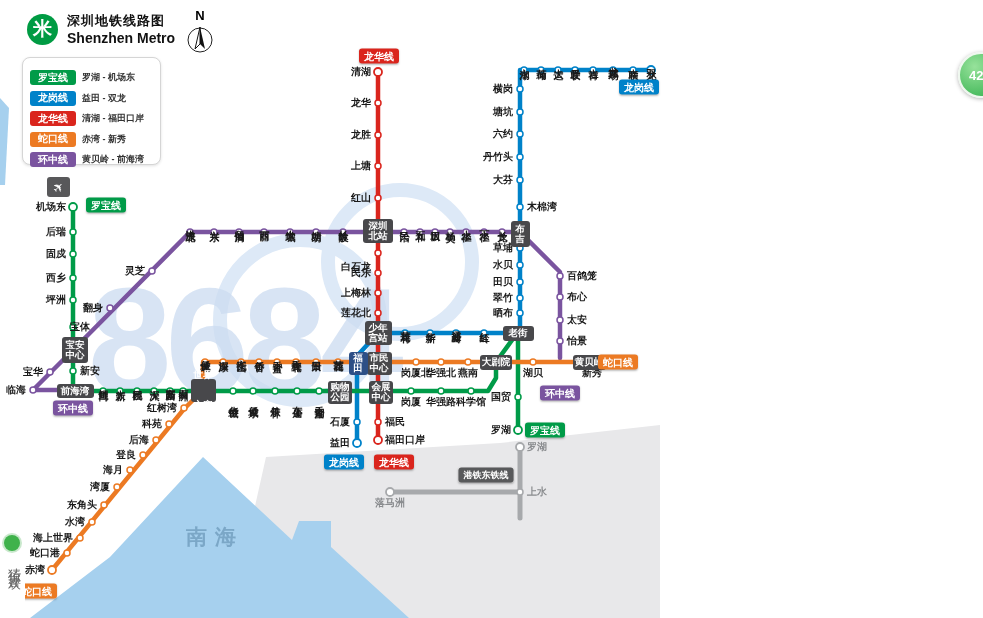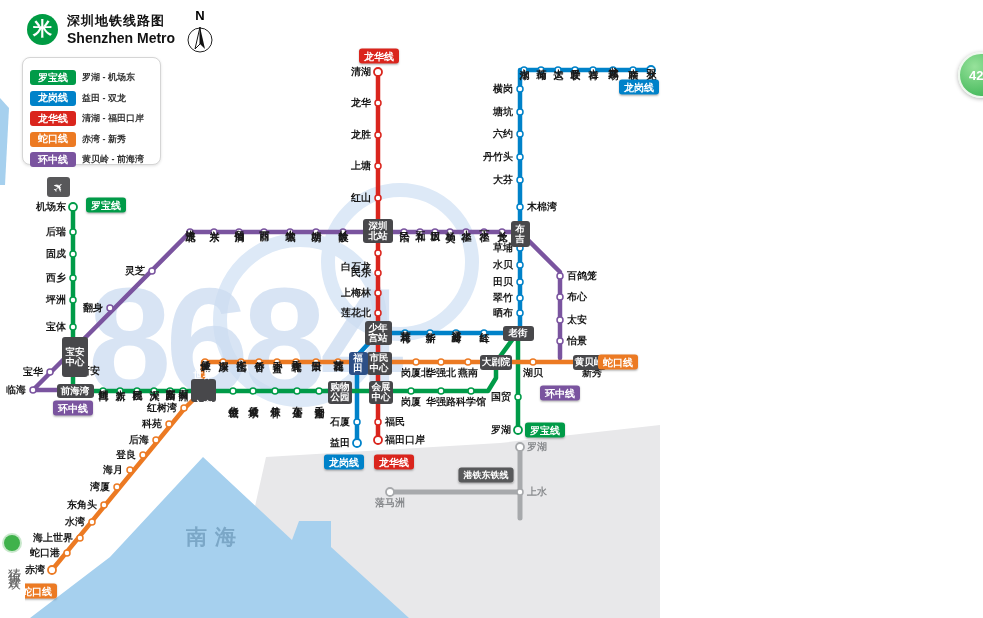--- a/index.html
+++ b/index.html
@@ -225,21 +225,21 @@
 
   <div class="side-panel">
     <div class="side-dot"></div>
     <div class="side-text">猜你喜欢</div>
   </div>
 <div class="lbl" style="right: 917px; top: 207px; transform: translateY(-50%);">机场东</div>
     <div class="lbl" style="right: 917px; top: 232px; transform: translateY(-50%);">后瑞</div>
     <div class="lbl" style="right: 917px; top: 254px; transform: translateY(-50%);">固戍</div>
     <div class="lbl" style="right: 917px; top: 278px; transform: translateY(-50%);">西乡</div>
     <div class="lbl" style="right: 917px; top: 300px; transform: translateY(-50%);">坪洲</div>
-    <div class="lbl" style="right: 917px; top: 327px; transform: translateY(-50%);">宝体</div>
+    <div class="lbl" style="right: 893px; top: 327px; transform: translateY(-50%);">宝体</div>
     <div class="lbl" style="left: 80px; top: 371px; transform: translateY(-50%);">新安</div>
     <div class="lbl v" style="left: 103px; bottom: 234px; transform: translateX(-50%);">鲤鱼门</div>
     <div class="lbl v" style="left: 120px; bottom: 234px; transform: translateX(-50%);">大新</div>
     <div class="lbl v" style="left: 137px; bottom: 234px; transform: translateX(-50%);">桃园</div>
     <div class="lbl v" style="left: 154px; bottom: 234px; transform: translateX(-50%);">深大</div>
     <div class="lbl v" style="left: 170px; bottom: 234px; transform: translateX(-50%);">高新园</div>
     <div class="lbl v" style="left: 183px; bottom: 234px; transform: translateX(-50%);">白石洲</div>
     <div class="lbl v" style="left: 233px; top: 398px; transform: translateX(-50%);">华侨城</div>
     <div class="lbl v" style="left: 253px; top: 398px; transform: translateX(-50%);">侨城东</div>
     <div class="lbl v" style="left: 275px; top: 398px; transform: translateX(-50%);">竹子林</div>
@@ -351,21 +351,21 @@
       <span>宫站</span>
     </div>
     <div class="ibox" style="left: 366.5px; top: 351.5px; width: 25px; height: 23px;">
       <span>市民</span>
       <span>中心</span>
     </div>
     <div class="ibox" style="left: 348.5px; top: 351.5px; width: 19px; height: 23px; background: rgb(45, 79, 134);">
       <span>福</span>
       <span>田</span>
     </div>
-    <div class="ibox" style="left: 62px; top: 337px; width: 26px; height: 40px;">
+    <div class="ibox" style="left: 62px; top: 337px; width: 26px; height: 26px;">
       <span>宝安</span>
       <span>中心</span>
     </div>
     <div class="ibox" style="left: 56.5px; top: 384px; width: 37px; height: 14px;">
       <span>前海湾</span>
     </div>
     <div class="ibox" style="left: 190.5px; top: 378.5px; width: 25px; height: 23px; gap: 20px;">
       <span>世界</span>
       <span>之窗</span>
     </div>

